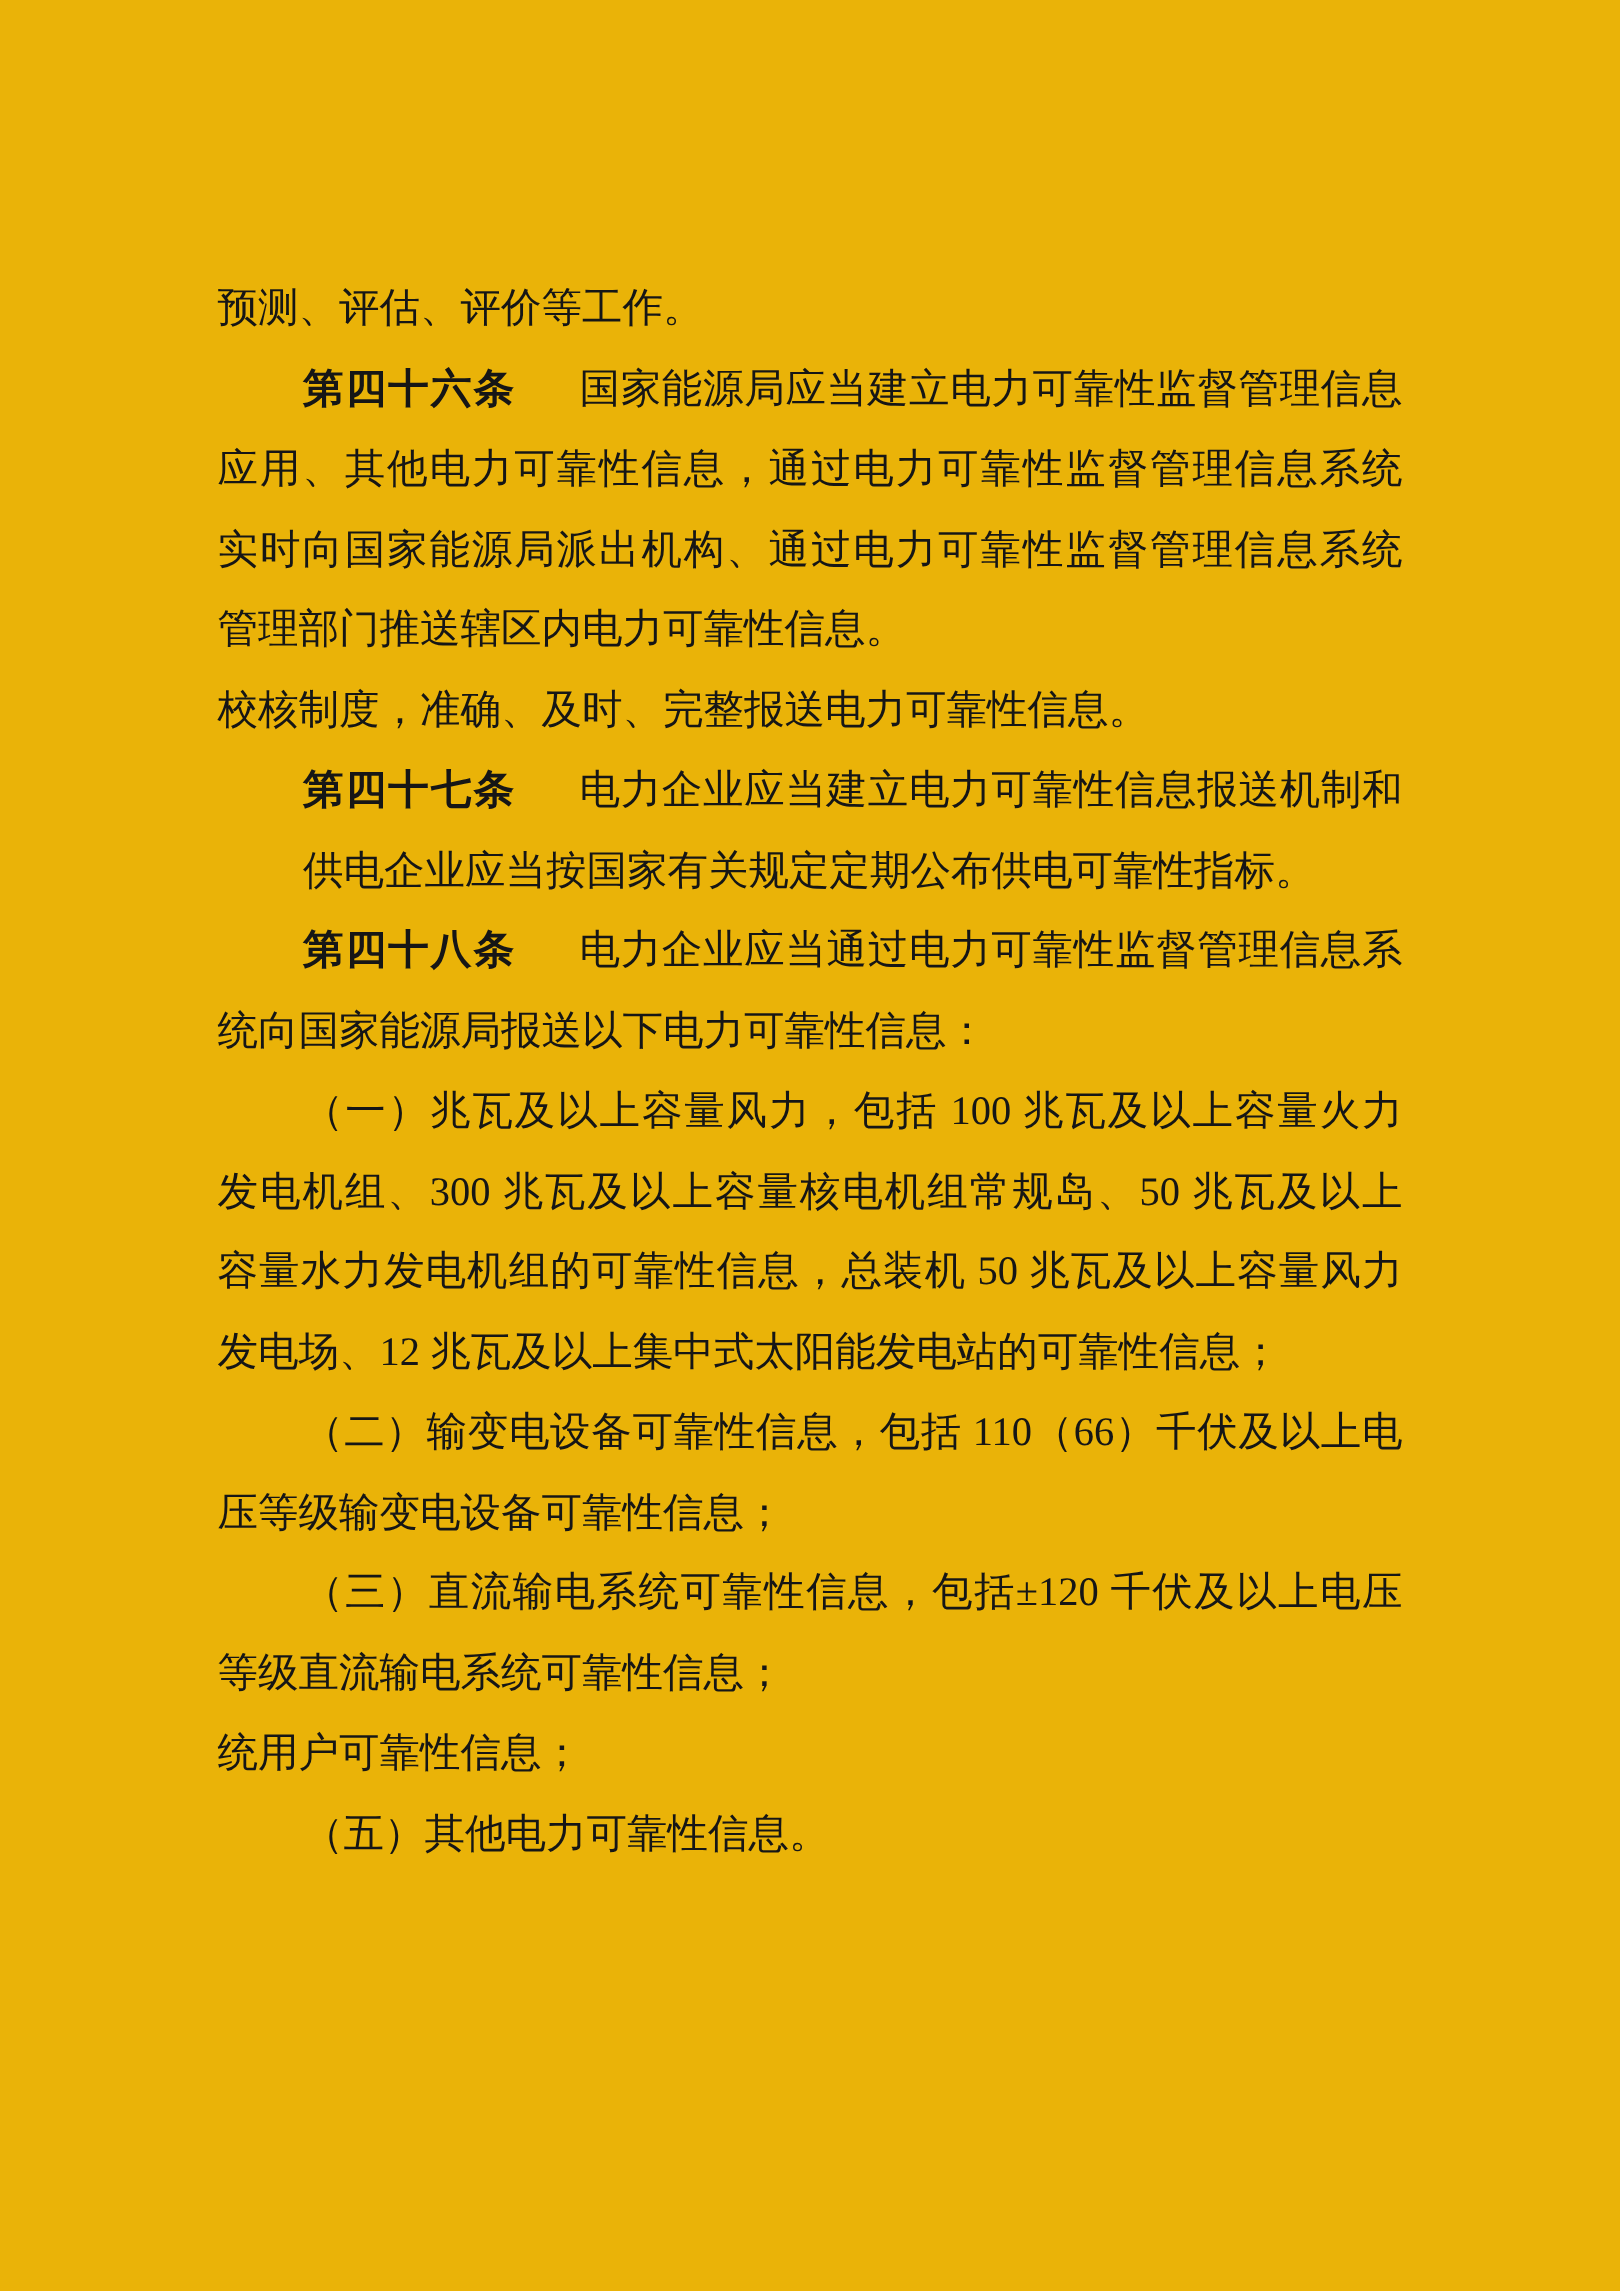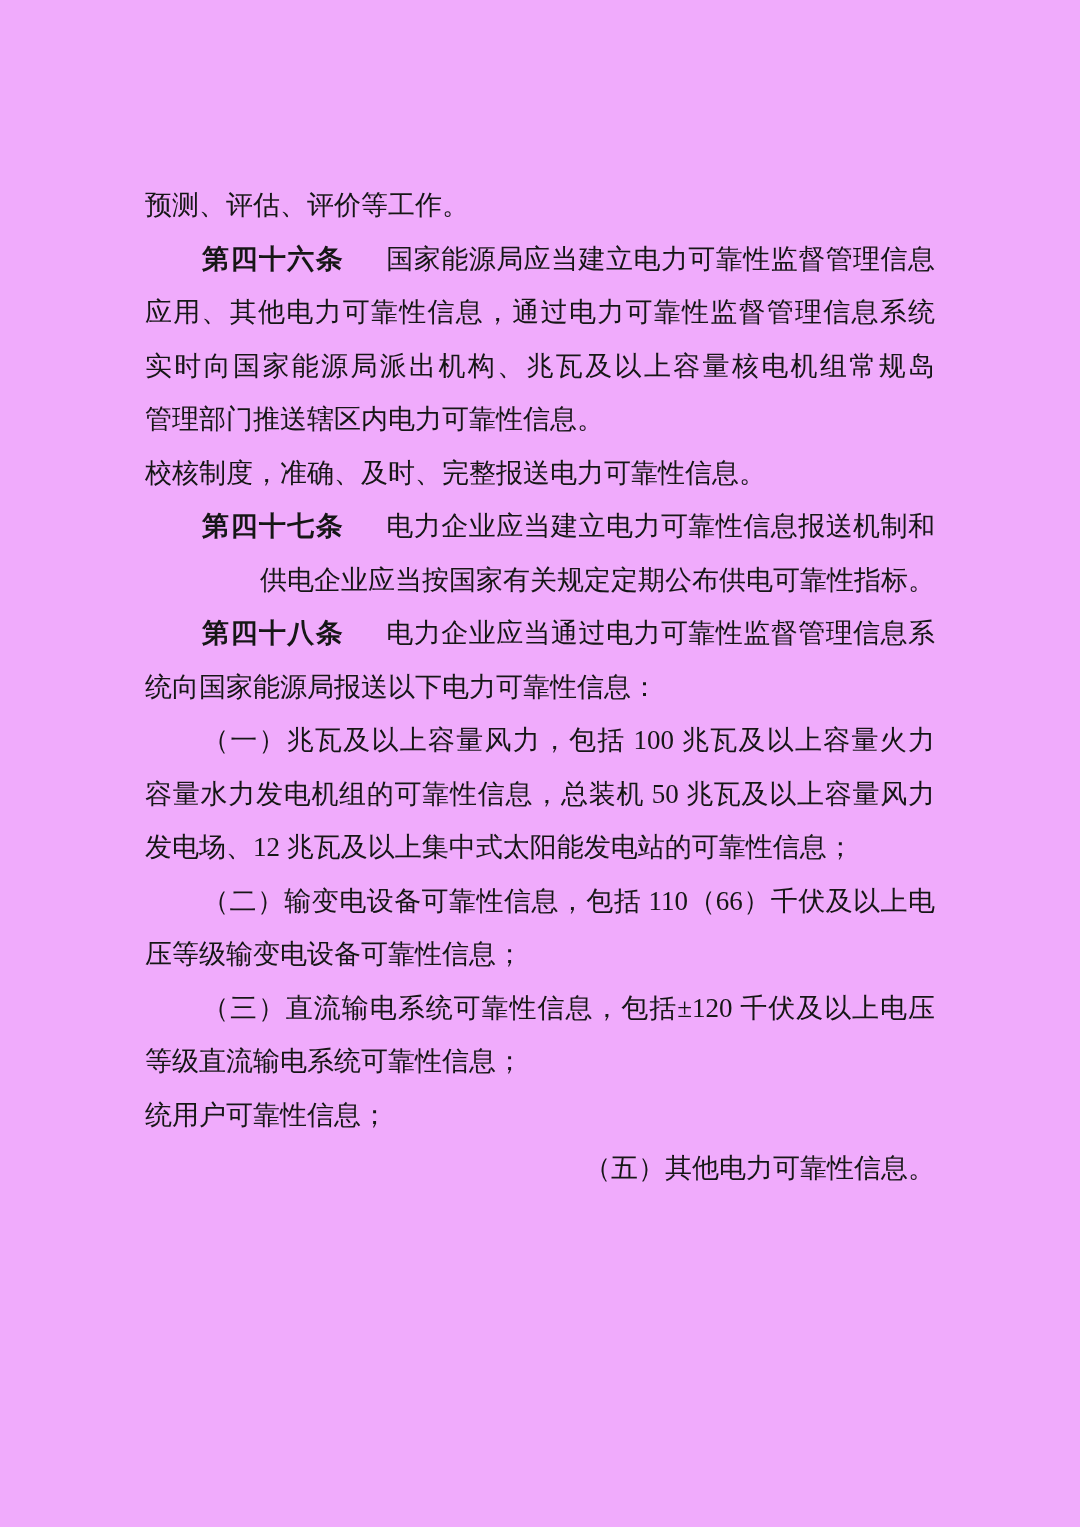--- a/index.html
+++ b/index.html
@@ -4,21 +4,21 @@
 <style>
   html, body {
     margin: 0;
     padding: 0;
     background: #ffffff;
   }
   .page {
     position: relative;
     width: 1080px;
     height: 1527px;
-    background: #f0abfc;
+    background: #eab308;
     overflow: hidden;
     font-family: "Liberation Serif", "DejaVu Serif", serif;
   }
   .textblock {
     position: absolute;
     left: 145px;
     top: 179px;
     width: 790px;
     color: #161616;
     font-size: 27px;
@@ -30,49 +30,49 @@
     text-align: left;
   }
   
   .line.j {
     text-align: justify;
     text-align-last: justify;
   }
   
   .line.i {
     padding-left: 57px;
-    text-align: right;
   }
   .line b {
     font-weight: 700;
     margin-right: 42px;
     letter-spacing: 1px;
   }
   .line b:empty {
     display: none;
     margin: 0;
   }
 </style>
 </head>
 <body>
 
 <div class="page">
   <div class="textblock">
 
     <div class="line"><span>预测、评估、评价等工作。</span></div>
     <div class="line j i"><b>第四十六条</b><span>国家能源局应当建立电力可靠性监督管理信息</span></div>
     <div class="line j"><span>应用、其他电力可靠性信息，通过电力可靠性监督管理信息系统</span></div>
-    <div class="line j"><span>实时向国家能源局派出机构、兆瓦及以上容量核电机组常规岛</span></div>
+    <div class="line j"><span>实时向国家能源局派出机构、通过电力可靠性监督管理信息系统</span></div>
     <div class="line"><span>管理部门推送辖区内电力可靠性信息。</span></div>
     <div class="line"><span>校核制度，准确、及时、完整报送电力可靠性信息。</span></div>
     <div class="line j i"><b>第四十七条</b><span>电力企业应当建立电力可靠性信息报送机制和</span></div>
     <div class="line i"><span>供电企业应当按国家有关规定定期公布供电可靠性指标。</span></div>
     <div class="line j i"><b>第四十八条</b><span>电力企业应当通过电力可靠性监督管理信息系</span></div>
     <div class="line"><span>统向国家能源局报送以下电力可靠性信息：</span></div>
     <div class="line j i"><span>（一）兆瓦及以上容量风力，包括 100 兆瓦及以上容量火力</span></div>
+    <div class="line j"><span>发电机组、300 兆瓦及以上容量核电机组常规岛、50 兆瓦及以上</span></div>
     <div class="line j"><span>容量水力发电机组的可靠性信息，总装机 50 兆瓦及以上容量风力</span></div>
     <div class="line"><span>发电场、12 兆瓦及以上集中式太阳能发电站的可靠性信息；</span></div>
     <div class="line j i"><span>（二）输变电设备可靠性信息，包括 110（66）千伏及以上电</span></div>
     <div class="line"><span>压等级输变电设备可靠性信息；</span></div>
     <div class="line j i"><span>（三）直流输电系统可靠性信息，包括±120 千伏及以上电压</span></div>
     <div class="line"><span>等级直流输电系统可靠性信息；</span></div>
     <div class="line"><span>统用户可靠性信息；</span></div>
     <div class="line i"><span>（五）其他电力可靠性信息。</span></div>
 
   </div>

